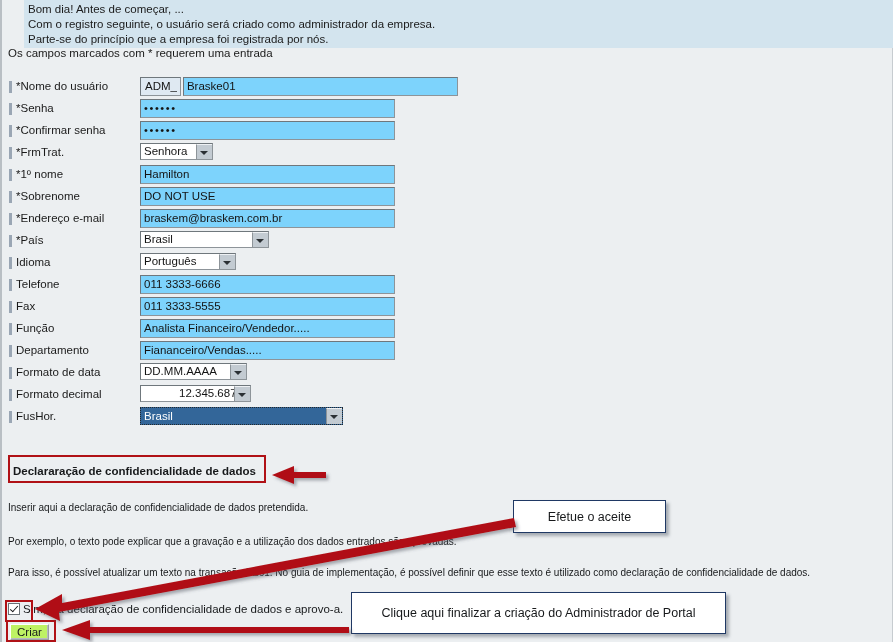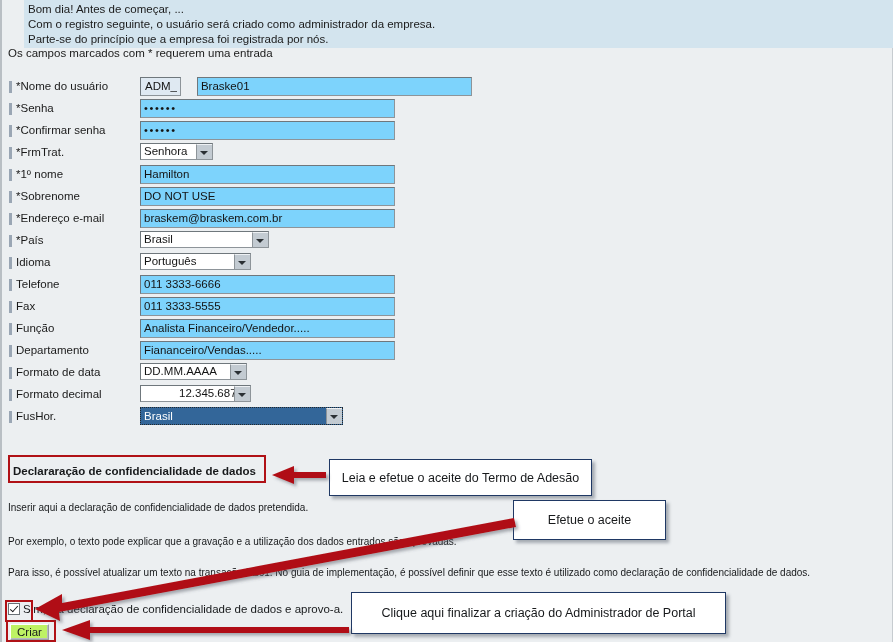--- a/index.html
+++ b/index.html
@@ -105,21 +105,21 @@
     height: 15px;
     line-height: 15px;
     background: #dfe9f2;
     border: 1px solid #8d9499;
     border-top-color: #6f777c;
     border-left-color: #6f777c;
     padding: 1px 3px 1px 4px;
     font-size: 11.5px;
     color: #141414;
     vertical-align: top;
-    margin-right: 16px;
+    margin-right: 2px;
     white-space: nowrap;
   }
 
   .pwd-dots {
     letter-spacing: 1.6px;
     font-size: 11px;
   }
 
   
   .sel {
@@ -160,21 +160,21 @@
     content: "";
     position: absolute;
     left: 3px; top: 6px;
     width: 0; height: 0;
     border-left: 4px solid transparent;
     border-right: 4px solid transparent;
     border-top: 4px solid #2b3034;
   }
   .sel.w-frm .sel-text { width: 55px; border-radius: 6px; }
   .sel.w-pais .sel-text { width: 111px; }
-  .sel.w-idioma .sel-text { width: 93px; }
+  .sel.w-idioma .sel-text { width: 78px; }
   .sel.w-data .sel-text { width: 89px; }
   .sel.w-dec .sel-text { width: 58px; margin-left: 35px; }
 
   
   .sel.focused {
     border: 1px dotted #22282c;
     background: #336699;
     height: 18px;
   }
   .sel.focused .sel-text {
@@ -296,21 +296,21 @@
     box-sizing: border-box;
     display: flex;
     align-items: center;
     justify-content: center;
     font-size: 12.5px;
     color: #17191b;
     padding: 0 8px;
     white-space: nowrap;
   }
   #callout-read   { left: 327px; top: 459px; width: 263px; height: 37px; }
-  #callout-accept { left: 511px; top: 500px; width: 153px; height: 40px; }
+  #callout-accept { left: 511px; top: 500px; width: 153px; height: 33px; }
   #callout-create { left: 349px; top: 592px; width: 375px; height: 42px; }
 
   
   #arrow-layer {
     position: absolute;
     left: 0; top: 0;
     width: 893px; height: 642px;
     pointer-events: none;
   }
 </style>
@@ -466,23 +466,20 @@
   <div class="body-para" id="para-3">Para isso, é possível atualizar um texto na transação SE61. No guia de implementação, é possível definir que esse texto é utilizado como declaração de confidencialidade de dados.</div>
 
   <div id="accept-row">
     <span id="accept-checkbox"></span><span id="accept-label">Sim, li a declaração de confidencialidade de dados e aprovo-a.</span>
   </div>
   <div id="accept-highlight"></div>
 
   <div id="create-button">Criar</div>
   <div id="create-highlight"></div>
 
-  <div class="callout" id="callout-read">
-    <span>Leia e efetue o aceite do Termo de Adesão</span>
-  </div>
   <div class="callout" id="callout-accept">
     <span>Efetue o aceite</span>
   </div>
   <div class="callout" id="callout-create">
     <span>Clique aqui finalizar a criação do  Administrador de Portal</span>
   </div>
 
   <svg id="arrow-layer" viewBox="0 0 893 642" xmlns="http://www.w3.org/2000/svg">
     <defs>
       <filter id="arrowShadow" x="-30%" y="-30%" width="170%" height="170%">

